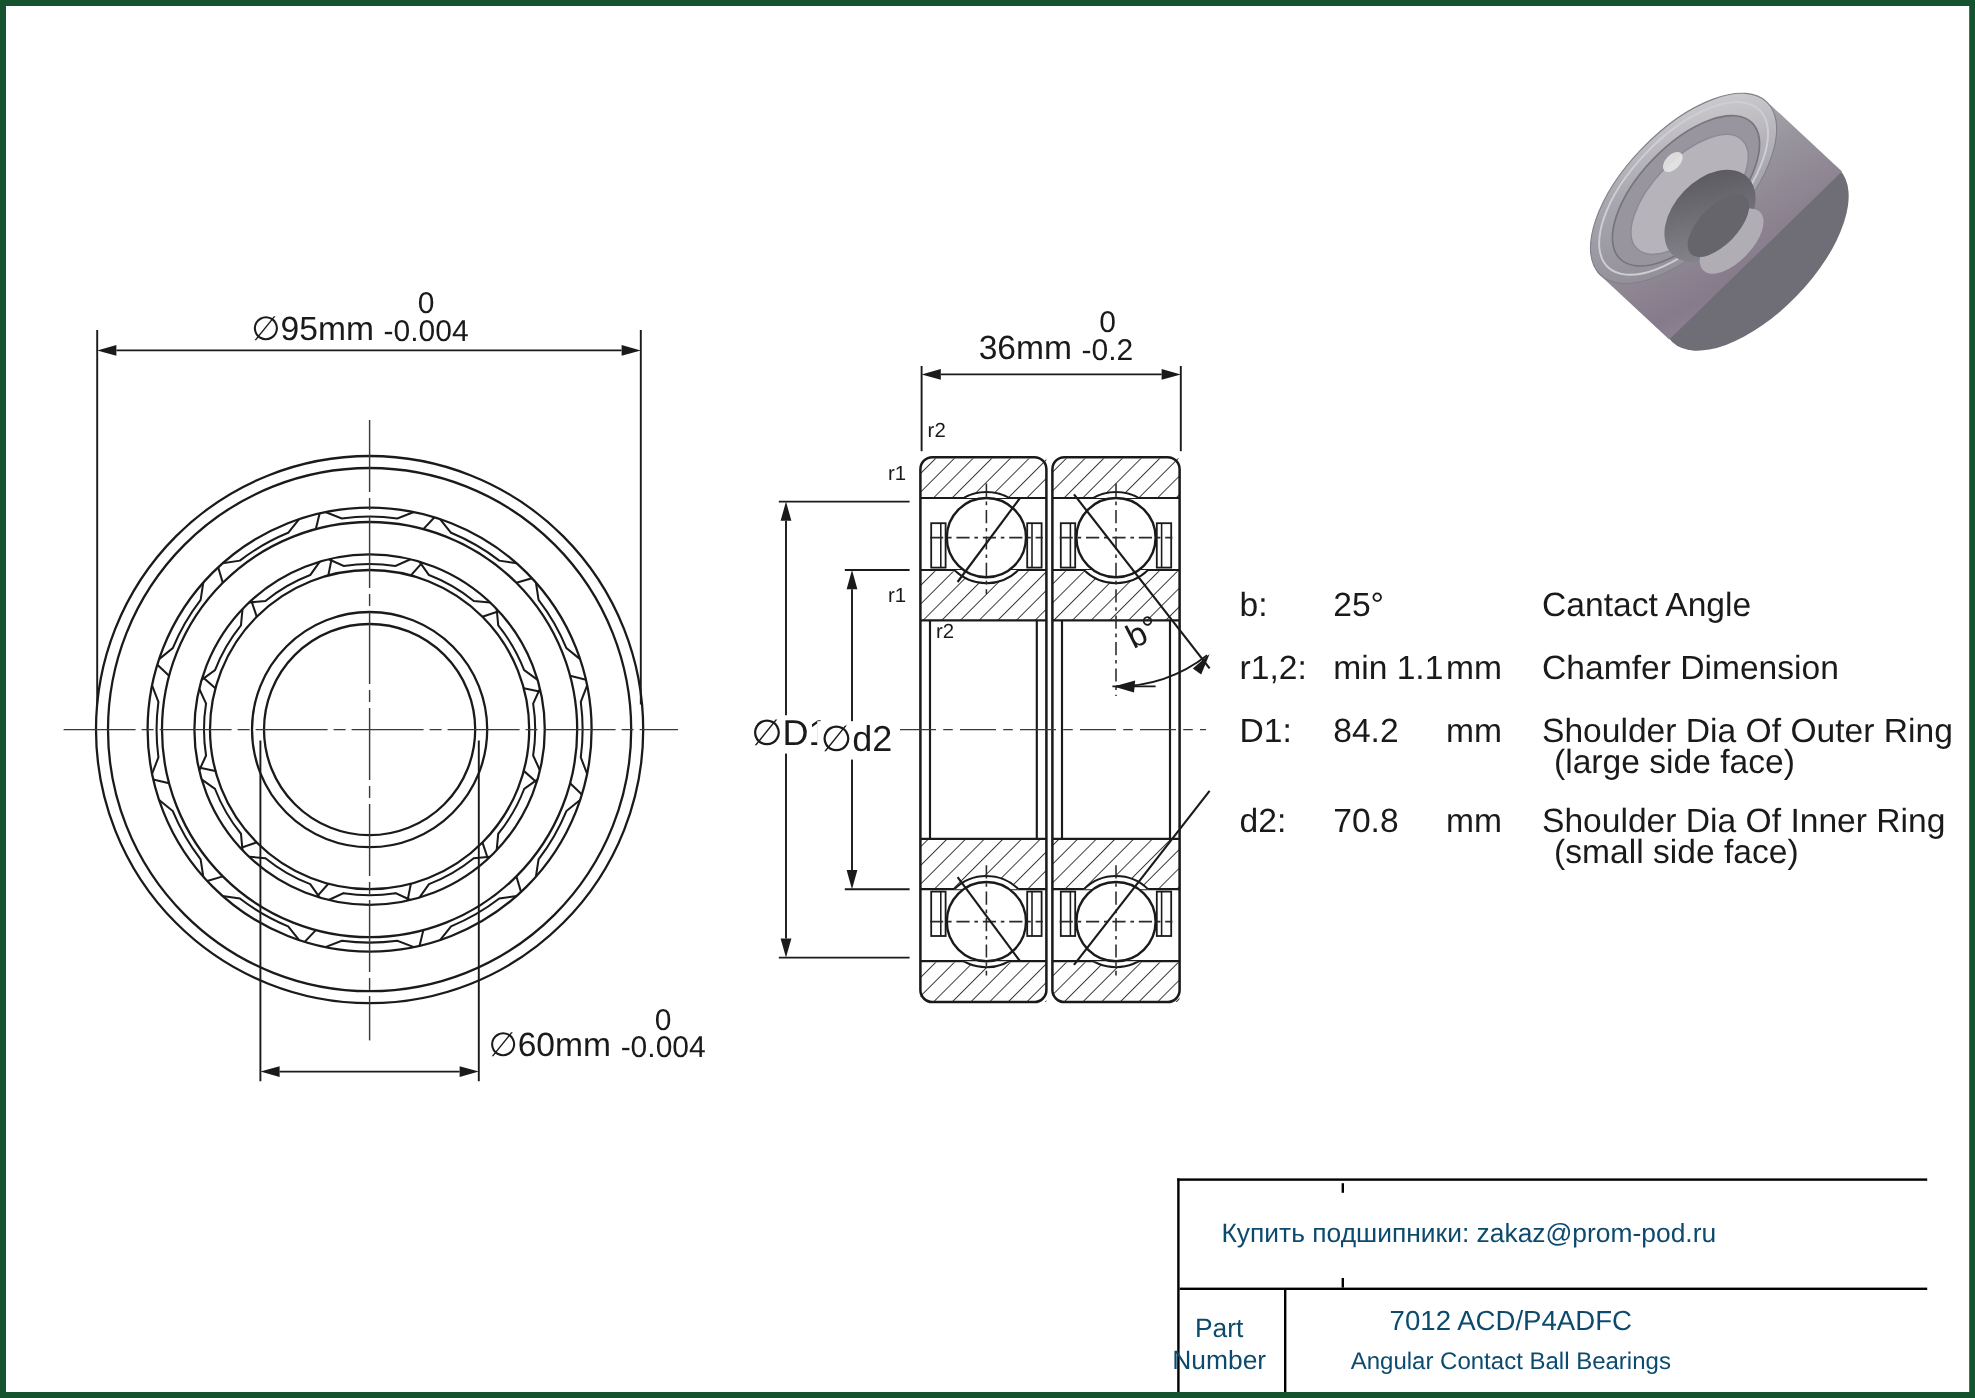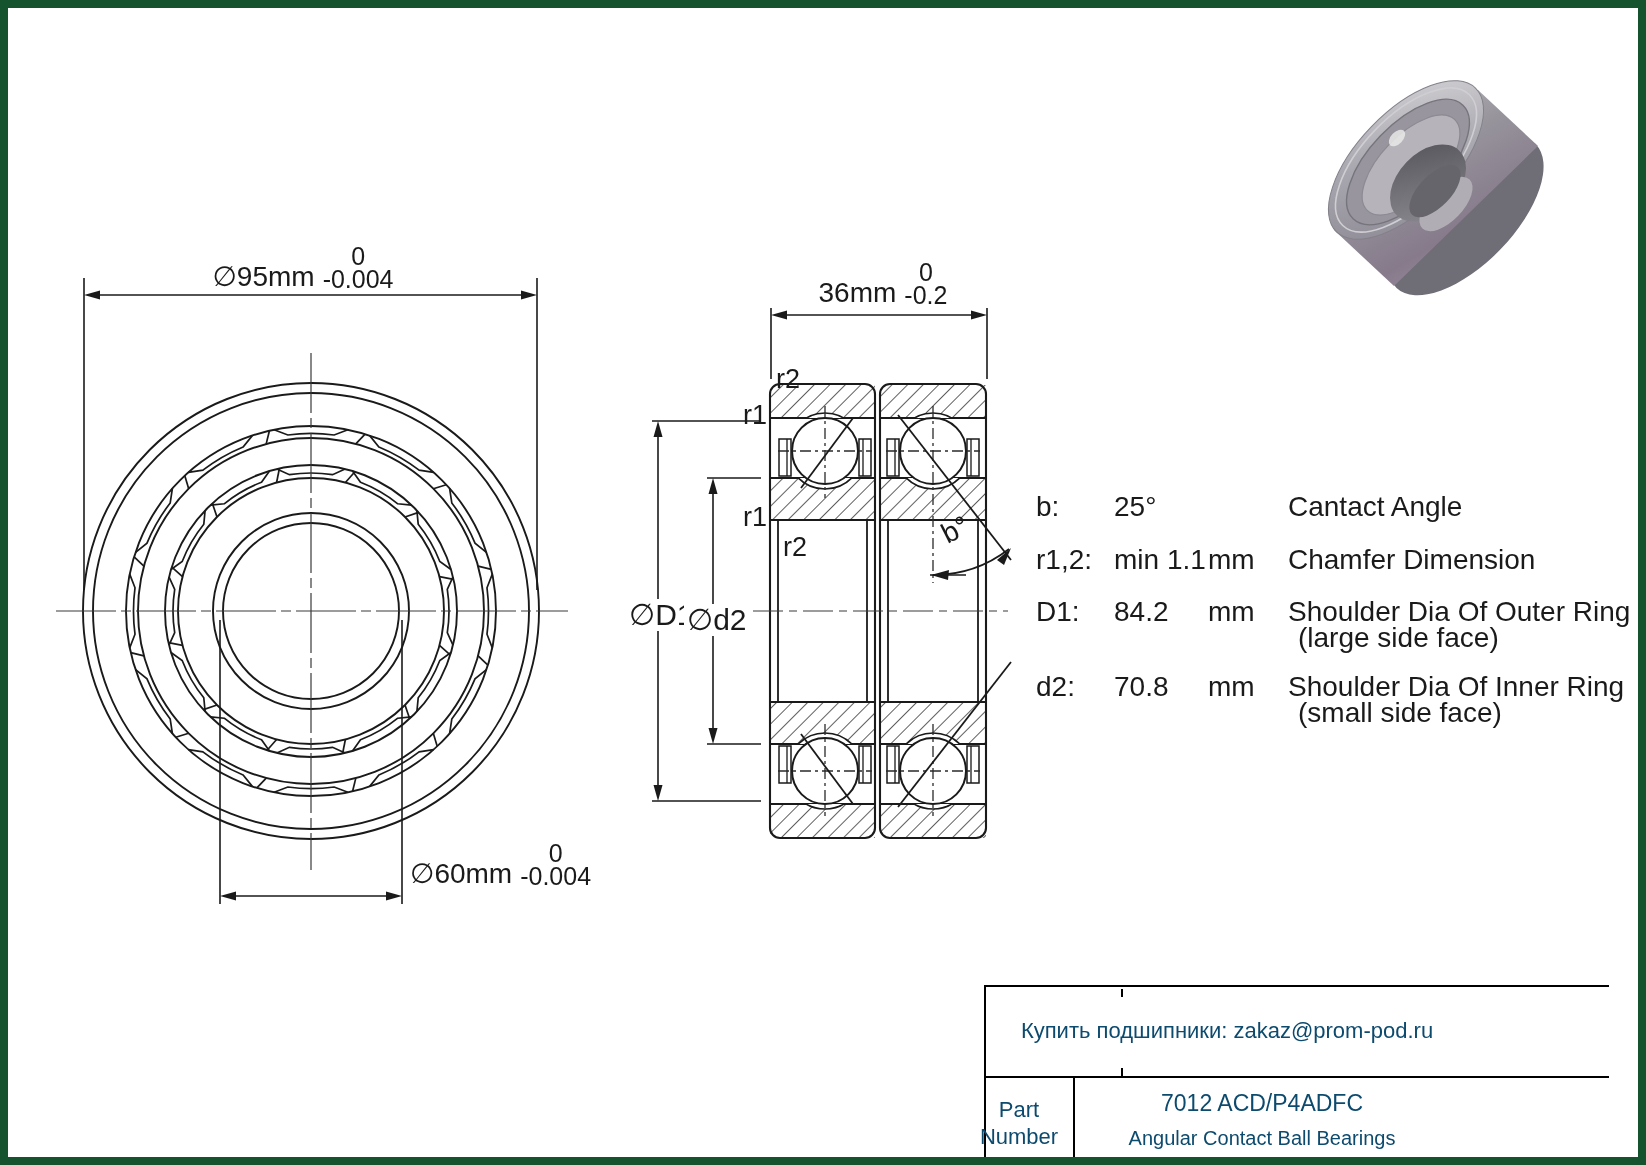--- a/index.html
+++ b/index.html
@@ -1,23 +1,23 @@
 <!DOCTYPE html>
 <html><head>
 <meta charset="utf-8">
 <style>
   html,body{margin:0;padding:0;background:#fff;font-family:"Liberation Sans","DejaVu Sans",sans-serif;}
   #page{position:relative;width:1646px;height:1165px;background:#fff;box-sizing:border-box;
-        border:8px solid #14532d;overflow:hidden;}
+        border:5px solid #14532d;overflow:hidden;}
   #cad{position:absolute;left:0;top:0;}
   .t{position:absolute;color:#1a1a1a;line-height:1;white-space:nowrap;}
   .dimrow{position:absolute;display:flex;align-items:flex-end;gap:8px;font-size:28px;color:#1a1a1a;line-height:1;white-space:nowrap;}
   .dimrow.center{justify-content:center;}
   .dimstack{display:flex;flex-direction:column;align-items:center;font-size:25px;line-height:.92;}
-  .rlbl{font-size:27px;margin-top:13px;}
+  .rlbl{font-size:17px;}
   .dia{font-size:30px;background:#fff;padding:1px 3px;}
   .blbl{font-size:28px;transform:rotate(-27deg);}
   .spec-row{position:absolute;left:1028px;font-size:28px;color:#1a1a1a;}
   .spec-row span{position:absolute;white-space:nowrap;line-height:1;}
   .sl{left:0;}
   .sv{left:64px;margin-left:14px;}
   .su{left:172px;text-align:center;}
   .sd{left:252px;}
   .sd2{left:262px;top:26px;}
   #titleblock{position:absolute;left:976px;top:977px;width:625px;height:180px;

